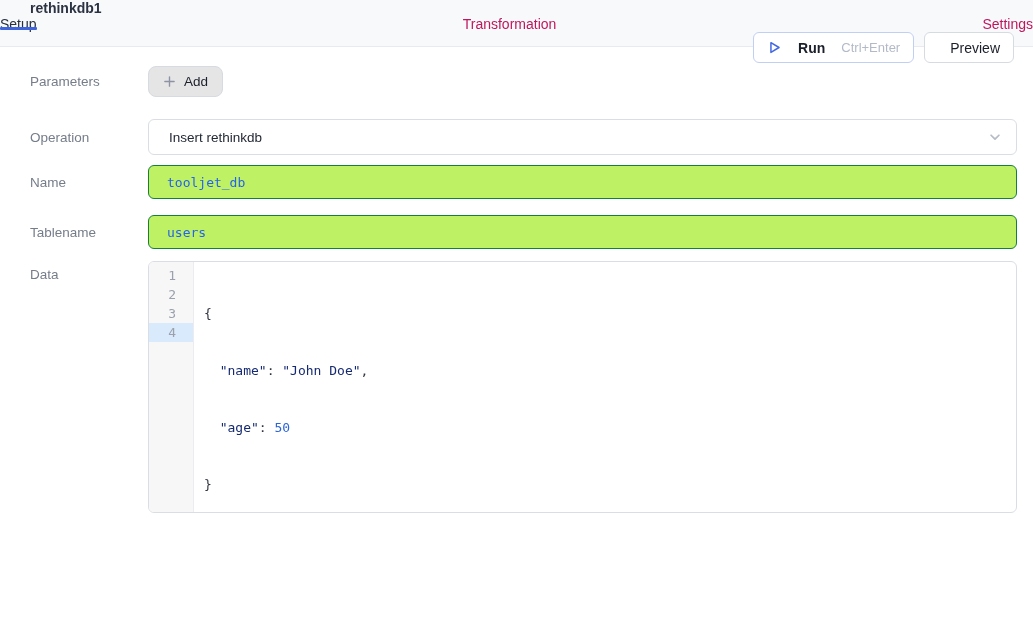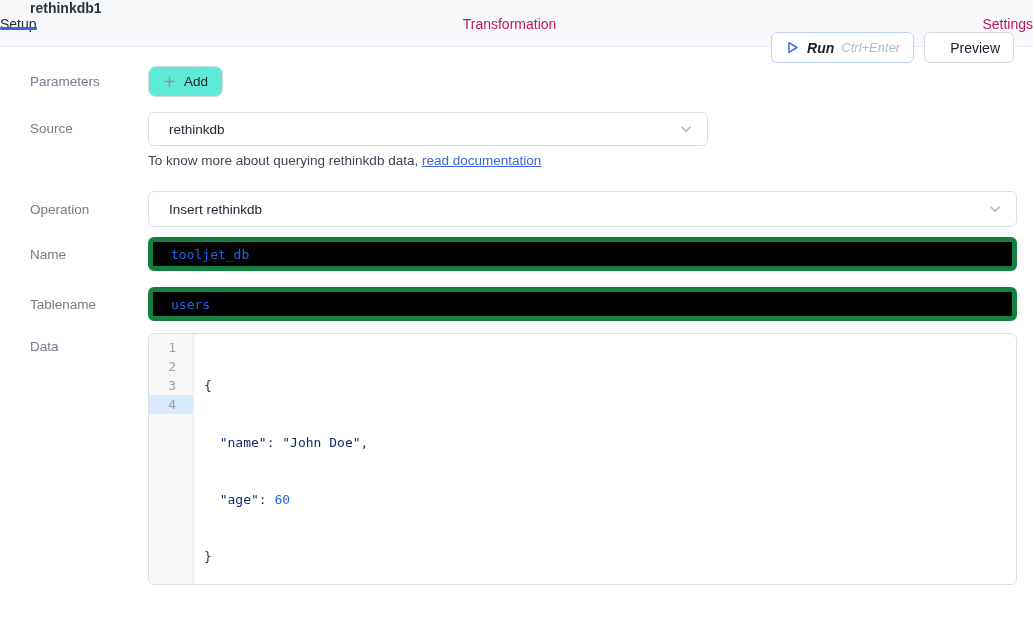--- a/index.html
+++ b/index.html
@@ -57,42 +57,42 @@
   .btn {
     height: 31px;
     background: #ffffff;
     border-radius: 6px;
     display: inline-flex;
     align-items: center;
     padding: 0 13px;
     font-size: 14px;
     cursor: pointer;
   }
-  .btn-run { border: 1px solid #c2cff5; gap: 7px; font-style: italic; }
+  .btn-run { border: 1px solid #c2cff5; gap: 16px; }
   .btn-run .run-label { color: #1b1f29; font-weight: 600; }
   .btn-run .run-shortcut { color: #b3bac7; font-size: 13px; }
   .btn-preview { border: 1px solid #d6dae1; color: #1b1f29; font-weight: 500; padding-left: 25px; }
   .play-icon { display: inline-flex; }
 
   
   .main { padding: 0 16px 0 30px; }
   .row { display: flex; align-items: center; }
   .row-top { align-items: flex-start; }
   .row-label {
     width: 118px;
     flex-shrink: 0;
     font-size: 13.5px;
     color: #757d8a;
   }
   .row-field { flex: 1; min-width: 0; }
 
   .row-parameters { margin-top: 19px; }
   .add-btn {
     height: 31px;
-    background: #5eead4;
+    background: #e5e5e5;
     border: 1px solid #d6dae1;
     border-radius: 8px;
     display: inline-flex;
     align-items: center;
     gap: 8px;
     padding: 0 14px;
     font-size: 13.5px;
     font-weight: 500;
     color: #1b1f29;
     cursor: pointer;
@@ -125,22 +125,22 @@
   .helper-text a { color: #3e63dd; text-decoration: underline; cursor: pointer; }
 
   .row-operation { margin-top: 22px; }
   .select-operation { width: 100%; height: 36px; }
 
   .row-name { margin-top: 10px; }
   .row-tablename { margin-top: 16px; }
   .mono-input {
     width: 100%;
     height: 34px;
-    background: #000000;
-    border: 5px solid #15803d;
+    background: #bef264;
+    border: 1px solid #15803d;
     border-radius: 6px;
     padding: 4px 18px;
     font-family: "DejaVu Sans Mono", monospace;
     font-size: 13px;
     color: #2563eb;
     outline: none;
   }
 
   .row-data { margin-top: 12px; }
   .row-data .row-label { padding-top: 6px; }
@@ -208,34 +208,20 @@
         <span class="plus-icon">
           <svg width="13" height="13" viewBox="0 0 14 14">
               <path d="M7 2 V12 M2 7 H12" stroke="#8b93a5" stroke-width="1.5" stroke-linecap="round"></path>
             </svg>
         </span>
         <span>Add</span>
       </div>
     </div>
   </div>
 
-  <div class="row row-top row-source">
-    <div class="row-label">Source</div>
-    <div class="row-field">
-      <div class="select-box select-source">
-        <span>rethinkdb</span>
-        <span class="chevron-icon">
-          <svg width="14" height="14" viewBox="0 0 16 16">
-              <path d="M3.5 6 L8 10.5 L12.5 6" fill="none" stroke="#b6bcc6" stroke-width="2" stroke-linecap="round" stroke-linejoin="round"></path>
-            </svg>
-        </span>
-      </div>
-      <div class="helper-text"><span>To know more about querying rethinkdb data, </span><a>read documentation</a></div>
-    </div>
-  </div>
 
   <div class="row row-operation">
     <div class="row-label">Operation</div>
     <div class="row-field">
       <div class="select-box select-operation">
         <span>Insert rethinkdb</span>
         <span class="chevron-icon">
           <svg width="14" height="14" viewBox="0 0 16 16">
               <path d="M3.5 6 L8 10.5 L12.5 6" fill="none" stroke="#b6bcc6" stroke-width="2" stroke-linecap="round" stroke-linejoin="round"></path>
             </svg>
@@ -264,20 +250,20 @@
       <div class="code-editor">
         <div class="gutter">
           <span class="ln">1</span>
           <span class="ln">2</span>
           <span class="ln">3</span>
           <span class="ln active-line">4</span>
         </div>
         <div class="code-area">
           <span class="code-line"><span class="tok-punct">{</span></span>
           <span class="code-line"><span class="tok-punct">  </span><span class="tok-key">"name"</span><span class="tok-punct">: </span><span class="tok-string">"John Doe"</span><span class="tok-punct">,</span></span>
-          <span class="code-line"><span class="tok-punct">  </span><span class="tok-key">"age"</span><span class="tok-punct">: </span><span class="tok-number">60</span></span>
+          <span class="code-line"><span class="tok-punct">  </span><span class="tok-key">"age"</span><span class="tok-punct">: </span><span class="tok-number">50</span></span>
           <span class="code-line"><span class="tok-punct">}</span></span>
         </div>
       </div>
     </div>
   </div>
 
 </div>
 
 </body></html>

